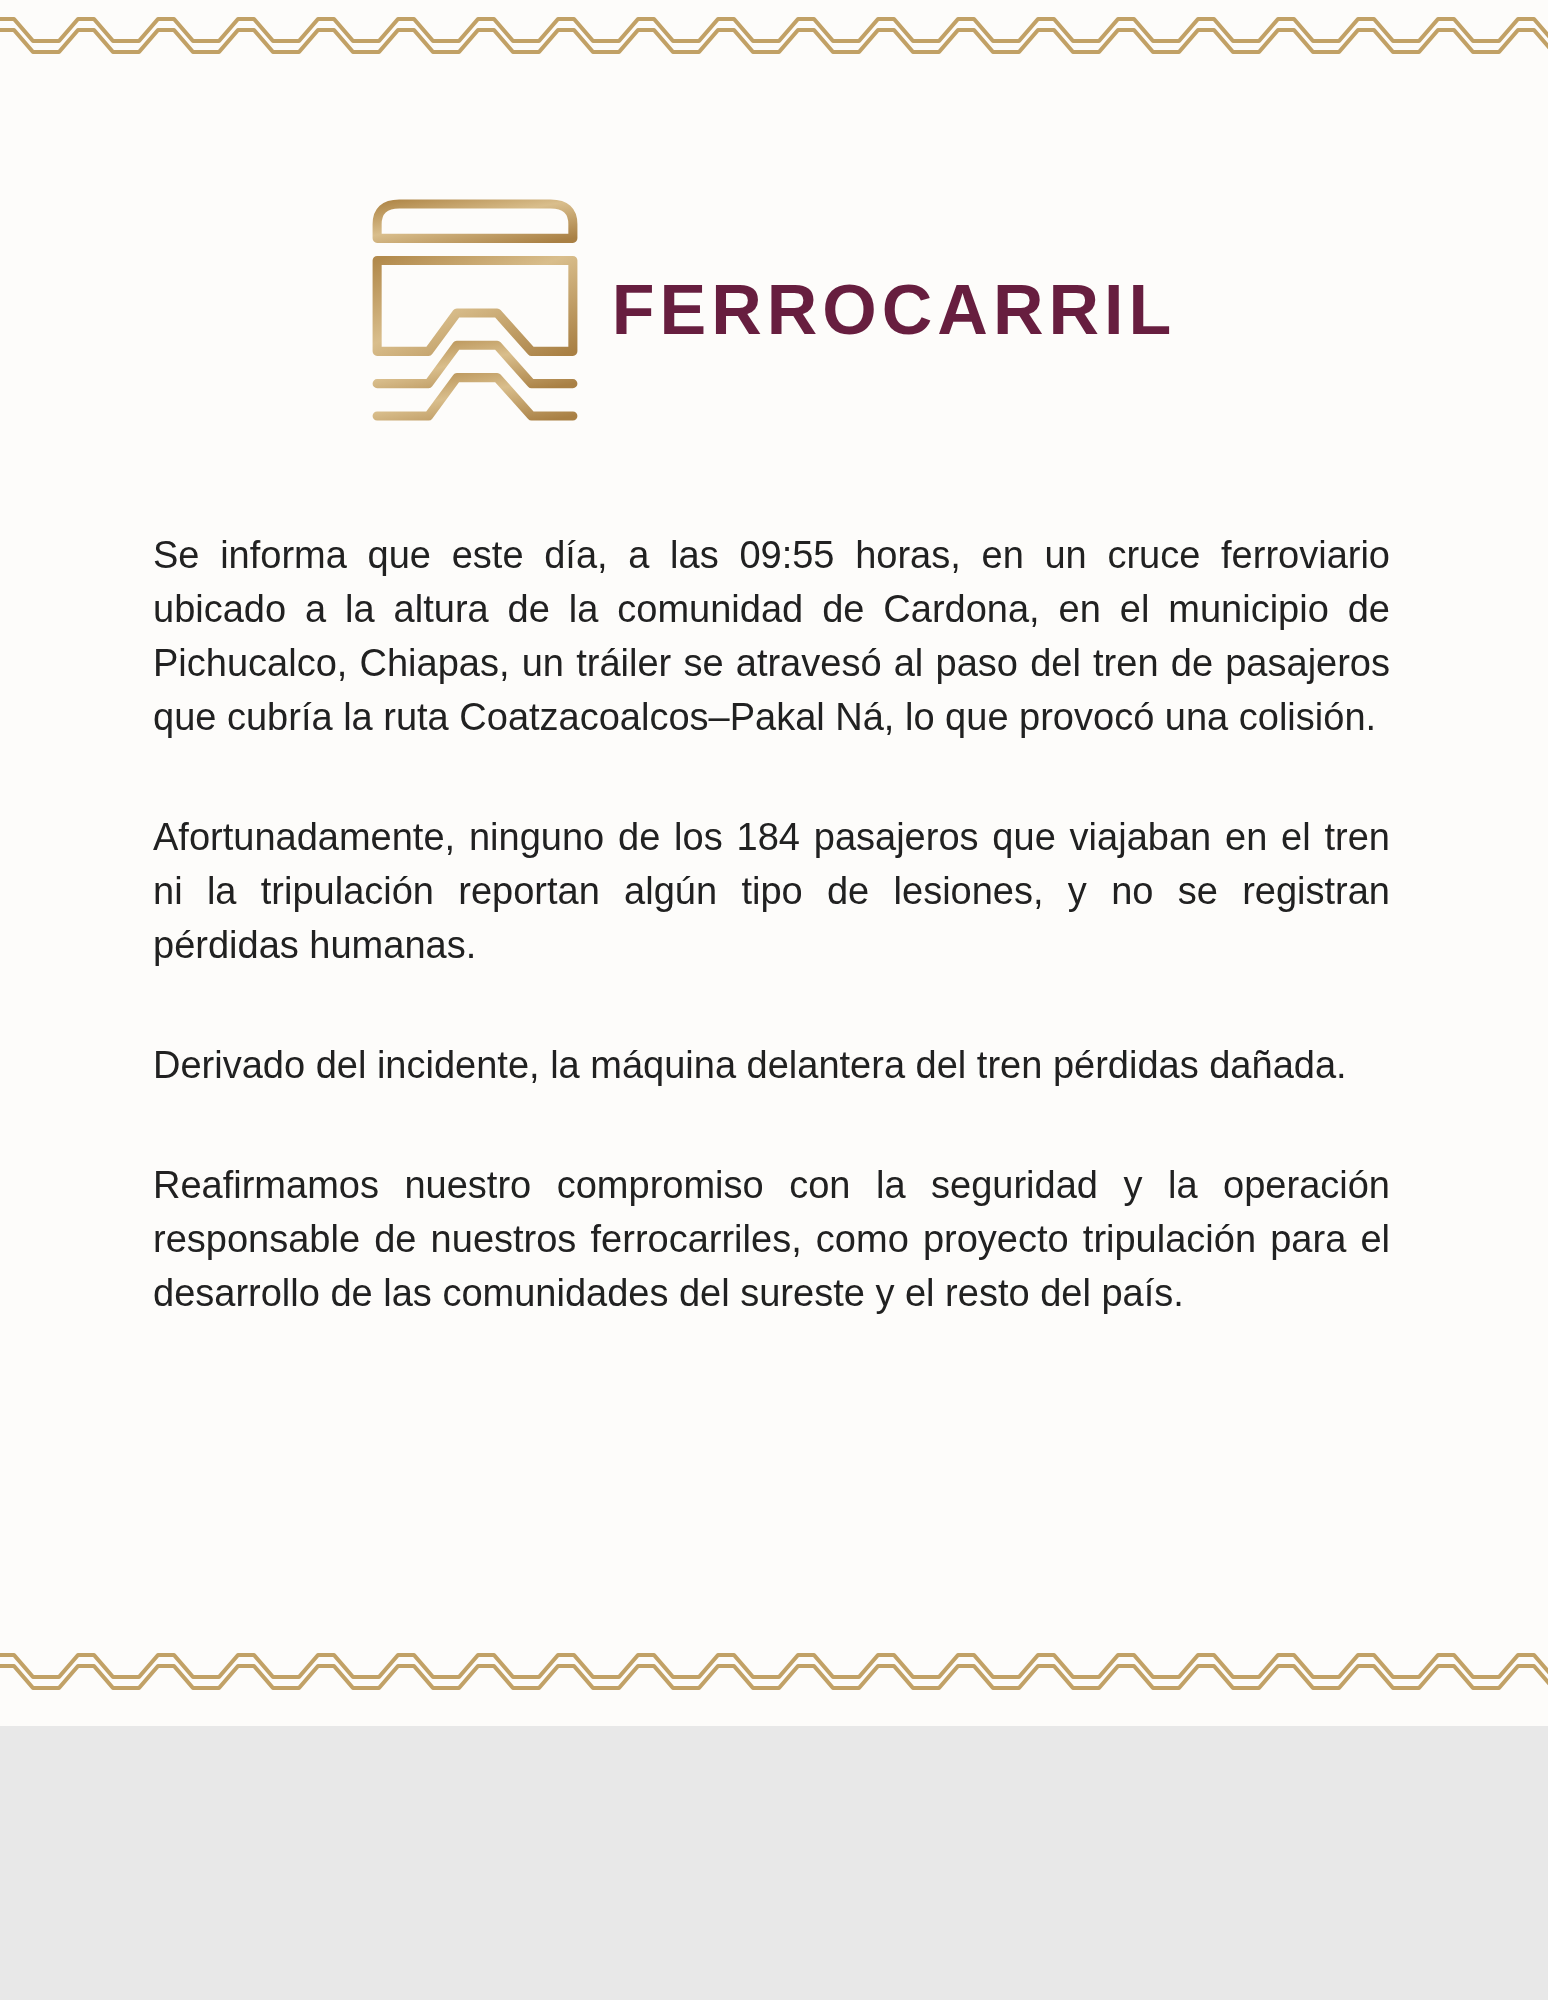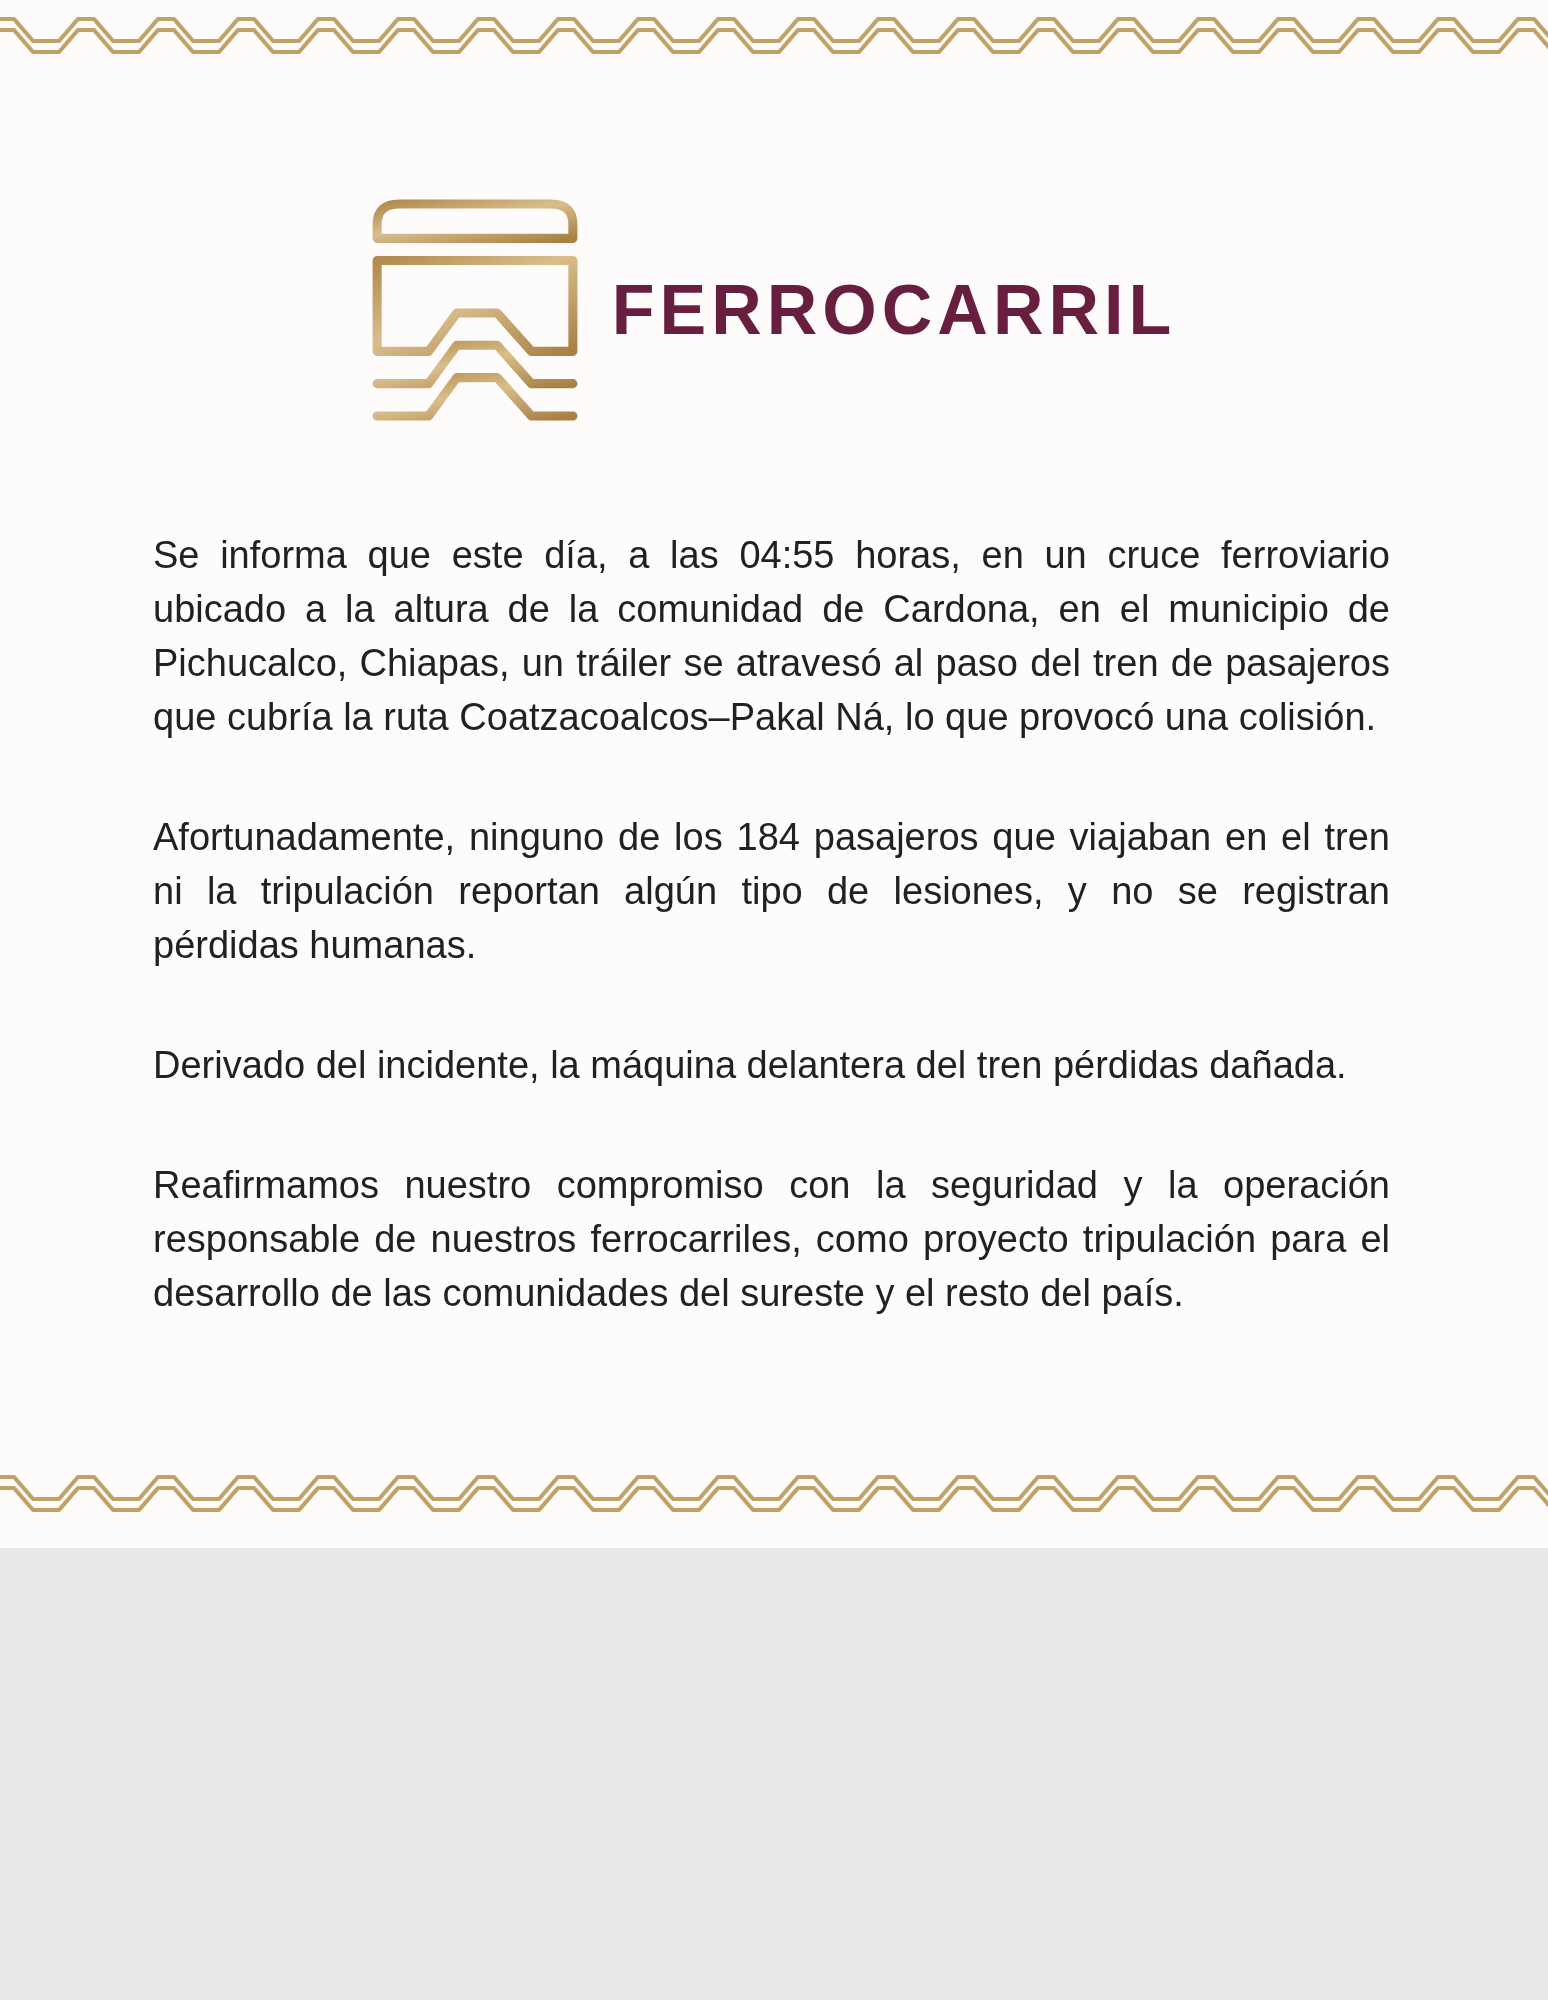--- a/index.html
+++ b/index.html
@@ -3,21 +3,21 @@
 <meta charset="utf-8">
 <style>
   html, body {
     margin: 0;
     padding: 0;
     background: #e8e8e8;
   }
   .page {
     position: relative;
     width: 1548px;
-    height: 1548px;
+    height: 1726px;
     margin: 0 auto;
     background: #FDFCFA;
     overflow: hidden;
     font-family: "Liberation Sans", sans-serif;
   }
   .wave-border {
     position: absolute;
     left: 0;
     width: 1548px;
     height: 48px;
@@ -101,21 +101,21 @@
 
         <path d="M5,216 H56 L84,178 H124 L158,216 H199"></path>
       </g>
     </svg>
     <div class="brand-title">
       <span class="line">FERROCARRIL</span>
     </div>
   </div>
 
   <div class="announcement-body">
-    <p>Se informa que este día, a las 04:55 horas, en un cruce ferroviario ubicado a la altura de la comunidad de Cardona, en el municipio de Pichucalco, Chiapas, un tráiler se atravesó al paso del tren de pasajeros que cubría la ruta Coatzacoalcos–Pakal Ná, lo que provocó una colisión.</p>
+    <p>Se informa que este día, a las 09:55 horas, en un cruce ferroviario ubicado a la altura de la comunidad de Cardona, en el municipio de Pichucalco, Chiapas, un tráiler se atravesó al paso del tren de pasajeros que cubría la ruta Coatzacoalcos–Pakal Ná, lo que provocó una colisión.</p>
     <p>Afortunadamente, ninguno de los 184 pasajeros que viajaban en el tren ni la tripulación reportan algún tipo de lesiones, y no se registran pérdidas humanas.</p>
     <p>Derivado del incidente, la máquina delantera del tren pérdidas dañada.</p>
     <p>Reafirmamos nuestro compromiso con la seguridad y la operación responsable de nuestros ferrocarriles, como proyecto tripulación para el desarrollo de las comunidades del sureste y el resto del país.</p>
   </div>
 
   <svg class="wave-border bottom" viewBox="0 0 1548 48" preserveAspectRatio="none" aria-hidden="true">
     <defs>
       <pattern id="wavePatBottom" width="80" height="48" patternUnits="userSpaceOnUse">
         <path d="M-6,10 H14 L33,32 H59 L78,10 H86" fill="none" stroke="#C1A166" stroke-width="4.2" stroke-linejoin="round" stroke-linecap="round"></path>
         <path d="M-6,21 H14 L33,43 H59 L78,21 H86" fill="none" stroke="#C1A166" stroke-width="4.2" stroke-linejoin="round" stroke-linecap="round"></path>

